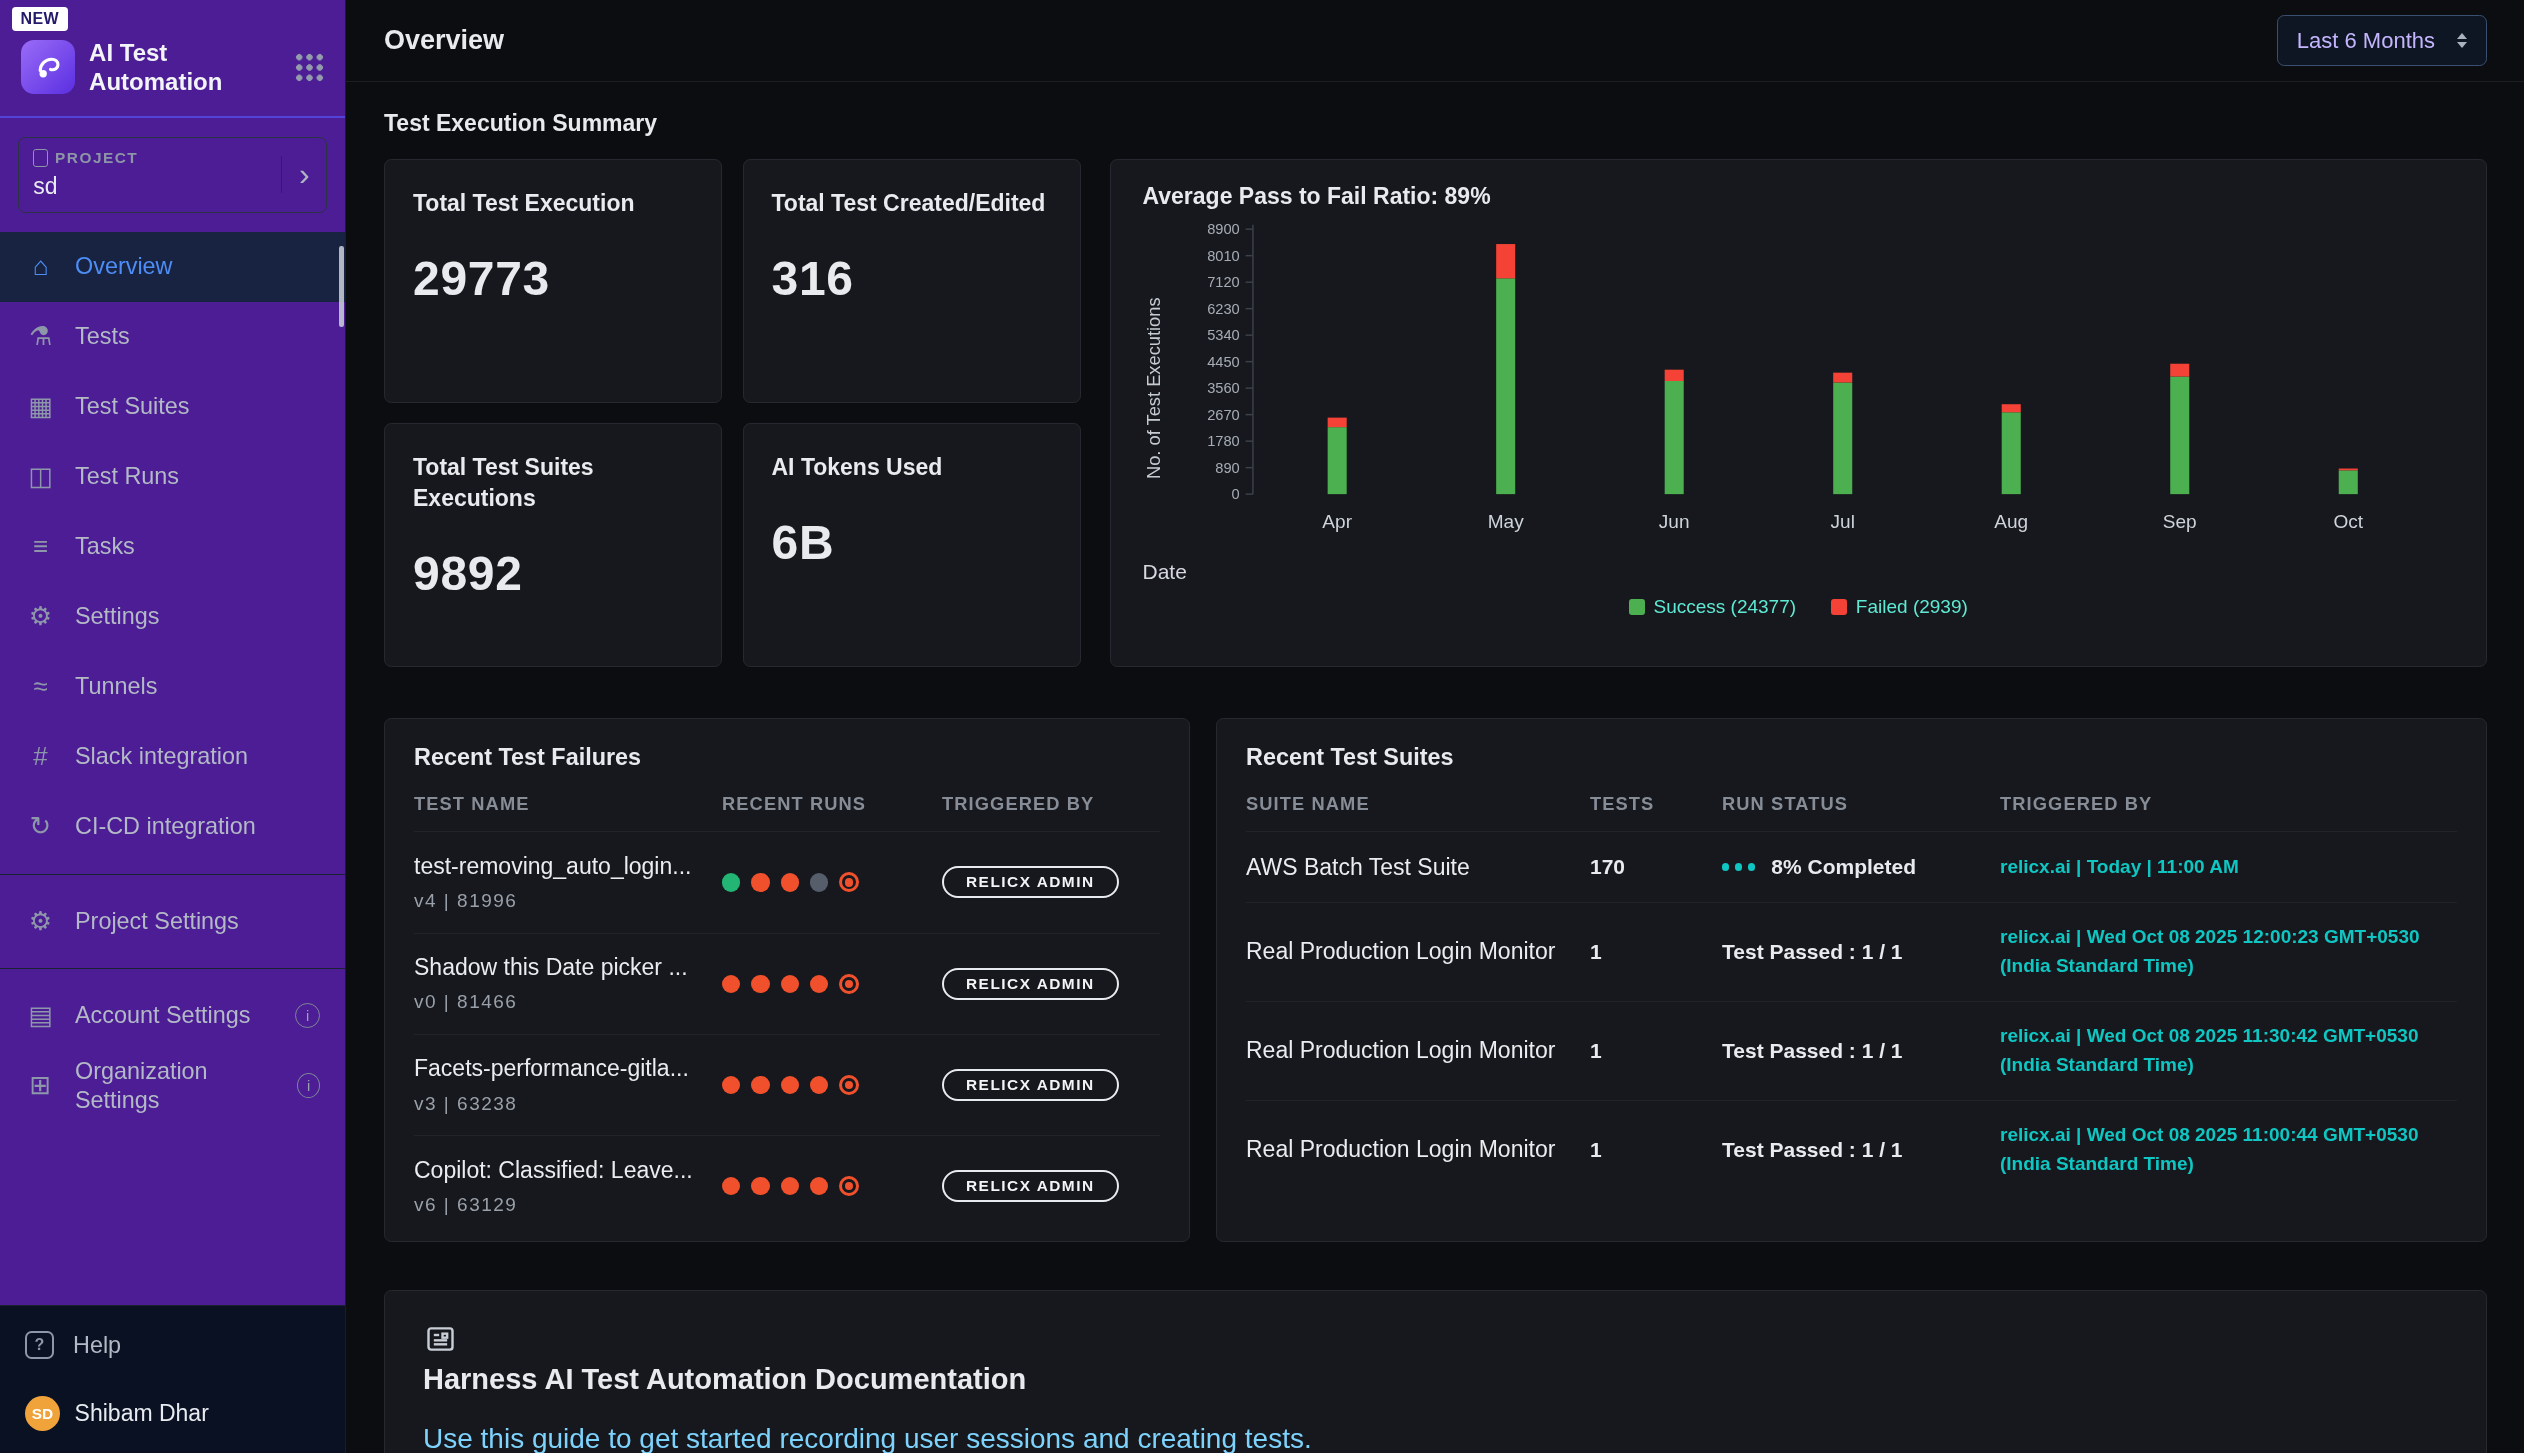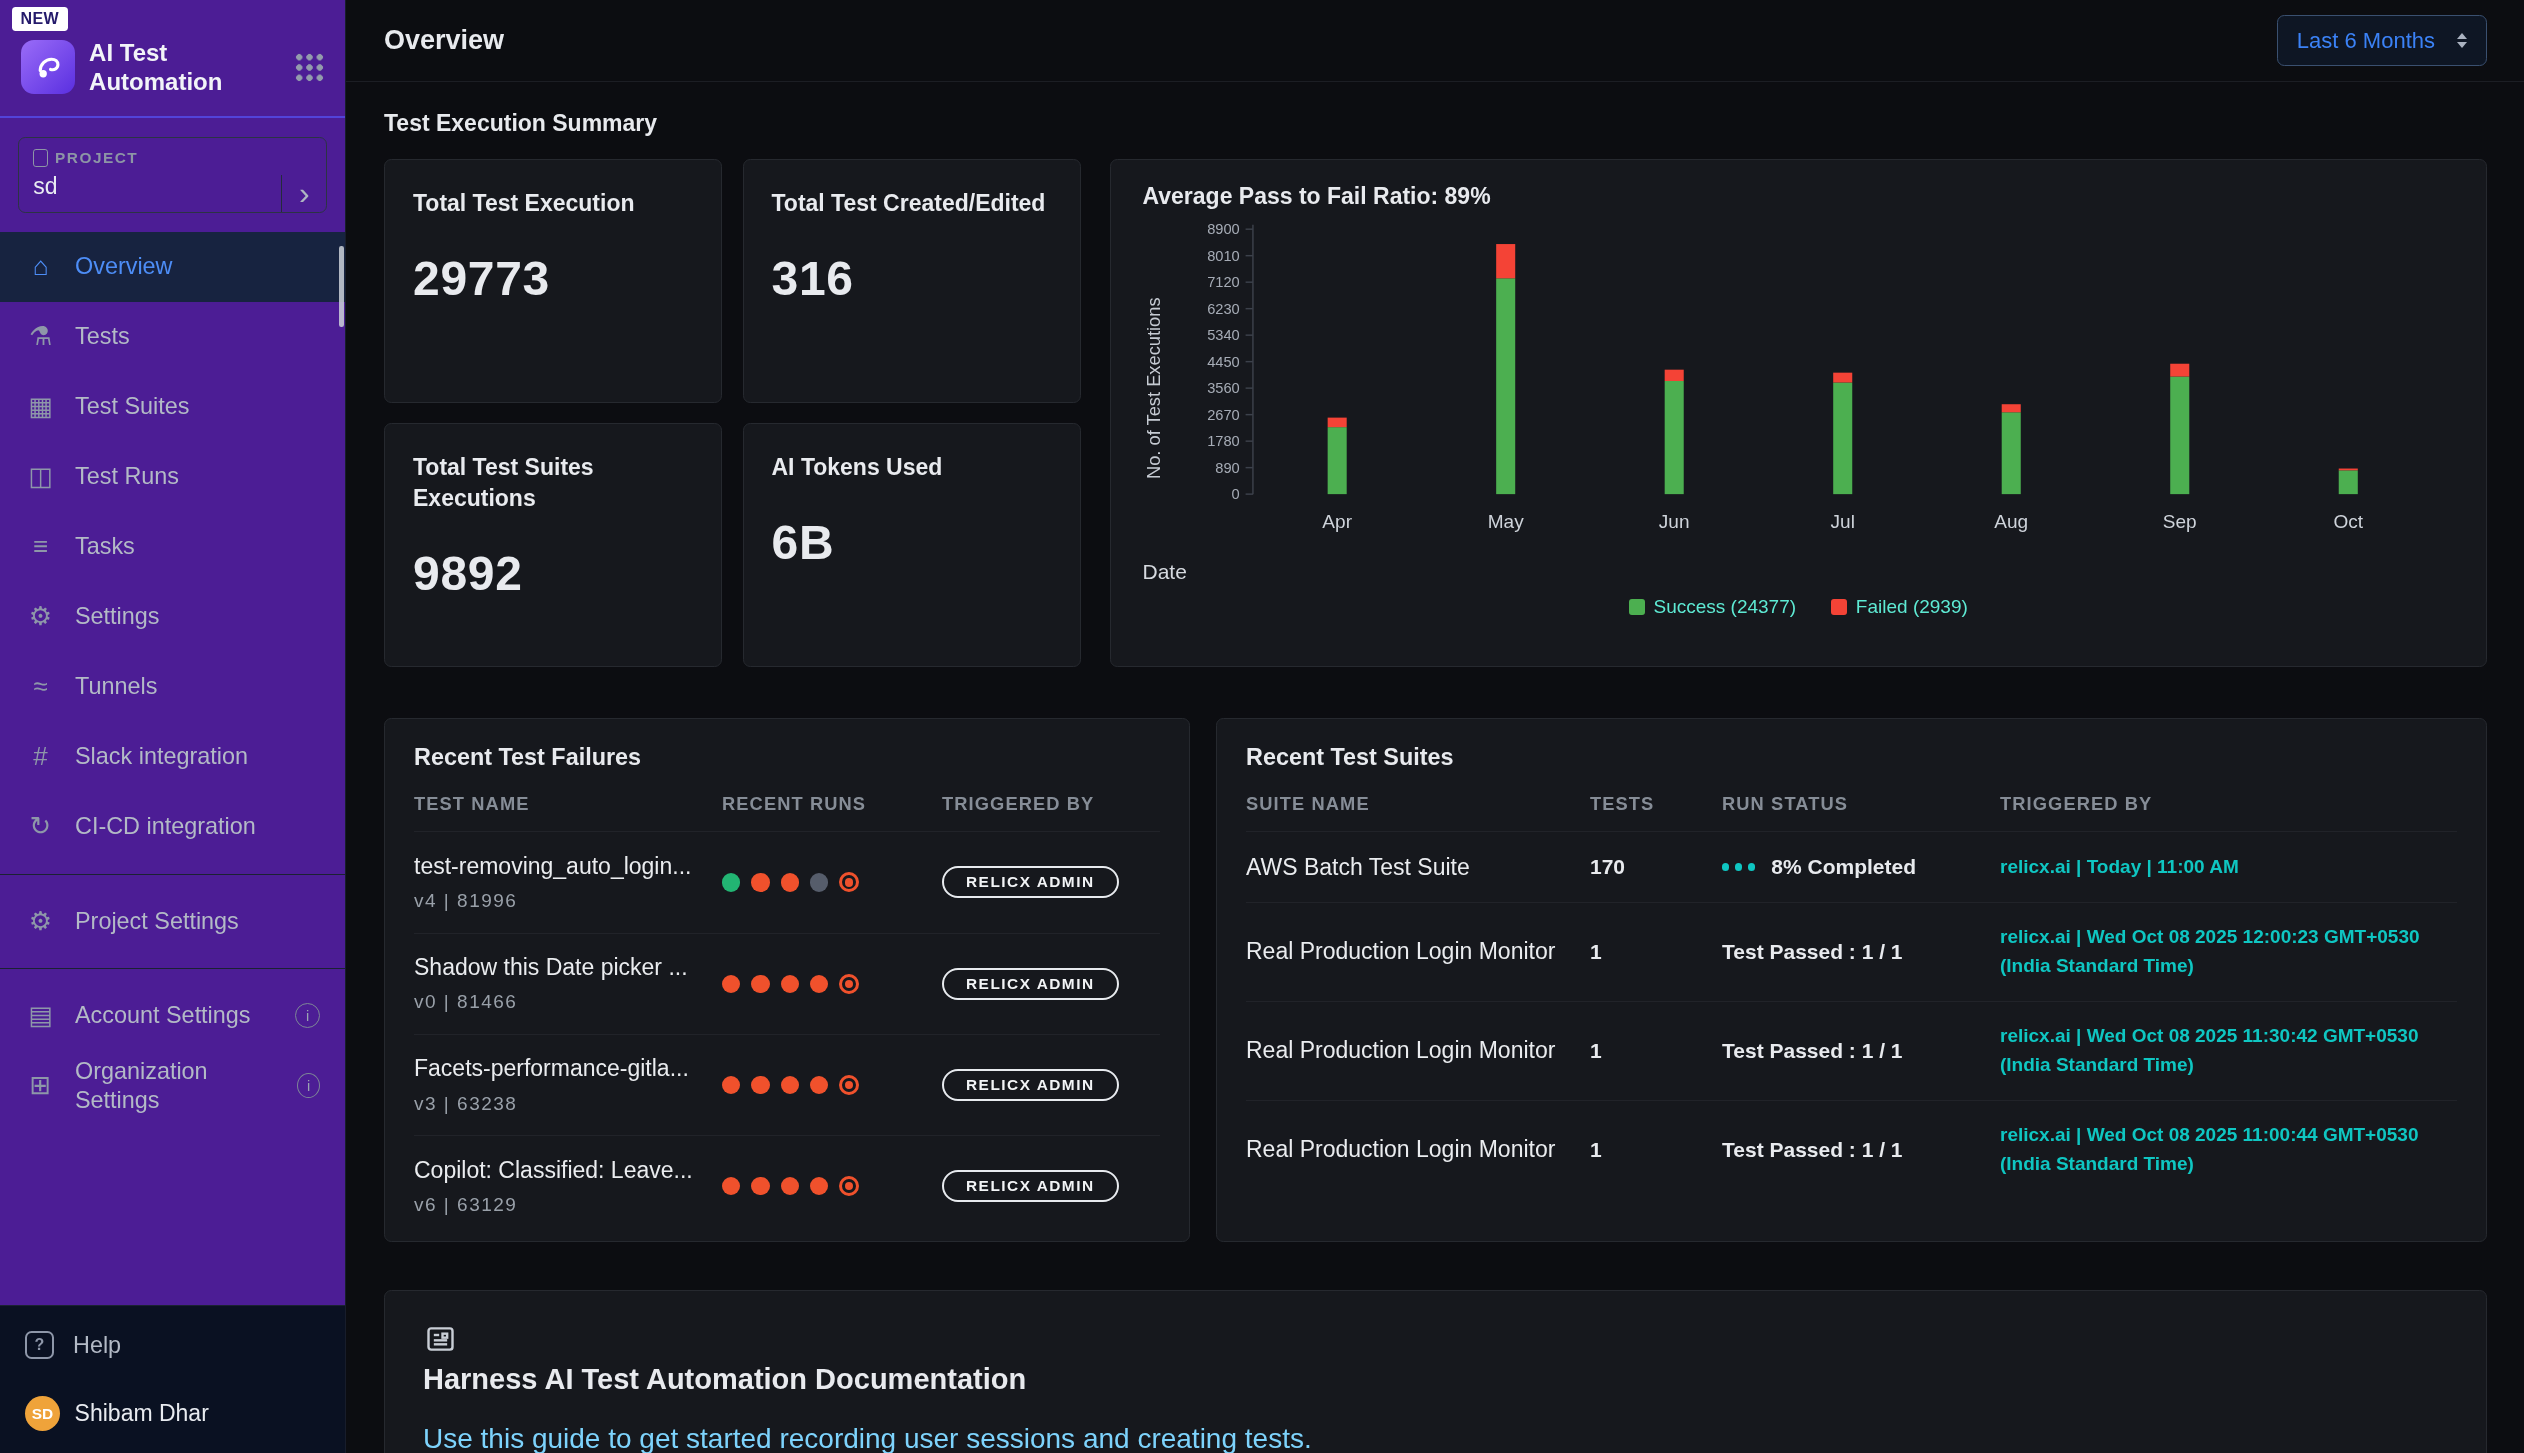--- a/index.html
+++ b/index.html
@@ -15,21 +15,21 @@
     font-size:16px;font-weight:bold;padding:2.9px 8.8px;border-radius:3.7px;letter-spacing:0.4px}
   .brand-row{display:flex;align-items:center;gap:14.6px}
   .logo{width:54px;height:54px;border-radius:13px;background:linear-gradient(135deg,#9a6cf8,#5a2fe0);
     display:flex;align-items:center;justify-content:center;flex-shrink:0}
   .brand-title{font-size:24px;font-weight:bold;line-height:1.22;color:#f2f4f8}
   .apps-icon{margin-left:auto;width:31px;height:31px;
     background-image:radial-gradient(circle,#939cac 2.9px,transparent 3.4px);
     background-size:10.3px 10.3px;background-position:center;cursor:pointer}
 
   .project-box{margin:19px 17.6px 8.8px;border:1.5px solid #2c3344;border-radius:7.3px;
-    display:flex;align-items:flex-end;cursor:pointer}
+    display:flex;align-items:center;cursor:pointer}
   .project-info{flex:1;padding:11.7px 0 11.7px 14.6px}
   .project-label{display:flex;align-items:center;gap:7.3px;color:#8d95a6;font-size:15.4px;
     letter-spacing:1.5px;font-weight:bold}
   .project-doc-icon{width:14.6px;height:17.6px;border:1.5px solid #8d95a6;border-radius:2.9px}
   .project-value{font-size:23px;color:#e9ecf2;margin-top:5.9px}
   .project-chevron{width:45px;display:flex;align-items:center;justify-content:center;
     border-left:0.7px solid #242b3c;color:#aeb5c2;font-size:32px}
 
   .nav{display:flex;flex-direction:column;margin-top:10.3px}
   .nav-item{display:flex;align-items:center;gap:19px;min-height:70px;padding:5.9px 25px;
@@ -51,21 +51,21 @@
   .user-name{font-size:23px;color:#e8ebf0}
   .sb-thumb{position:absolute;right:1.5px;top:246px;width:4.4px;height:81px;background:#ccd1d9;
     border-radius:2.2px;opacity:.85}
 
   
   .main{flex:1;display:flex;flex-direction:column;min-width:0;background:#0c0d11}
   .main-header{height:82px;display:flex;align-items:center;justify-content:space-between;
     padding:0 38px;border-bottom:1.5px solid #1c1e24;flex-shrink:0}
   .page-title{font-size:27px;font-weight:bold}
   .range-select{display:flex;align-items:center;gap:22px;border:1.5px solid #3a5070;background:#0e1624;
-    border-radius:7.3px;padding:11.7px 19px;font-size:22px;color:#3b82f6;cursor:pointer}
+    border-radius:7.3px;padding:11.7px 19px;font-size:22px;color:#c4b5fd;cursor:pointer}
   .updown{display:flex;flex-direction:column;gap:3.7px}
   .tri{width:0;height:0;border-left:5.9px solid transparent;border-right:5.9px solid transparent}
   .tri.up{border-bottom:6.6px solid #aab2c0}
   .tri.down{border-top:6.6px solid #aab2c0}
 
   .content{padding:20.5px 38px 0;overflow:hidden}
   .section-title{font-size:23px;font-weight:bold;margin:7.3px 0 22px}
 
   .summary-row{display:flex;gap:29px}
   .stat-grid{display:grid;grid-template-columns:338px 338px;grid-auto-rows:244px;gap:20.5px}

